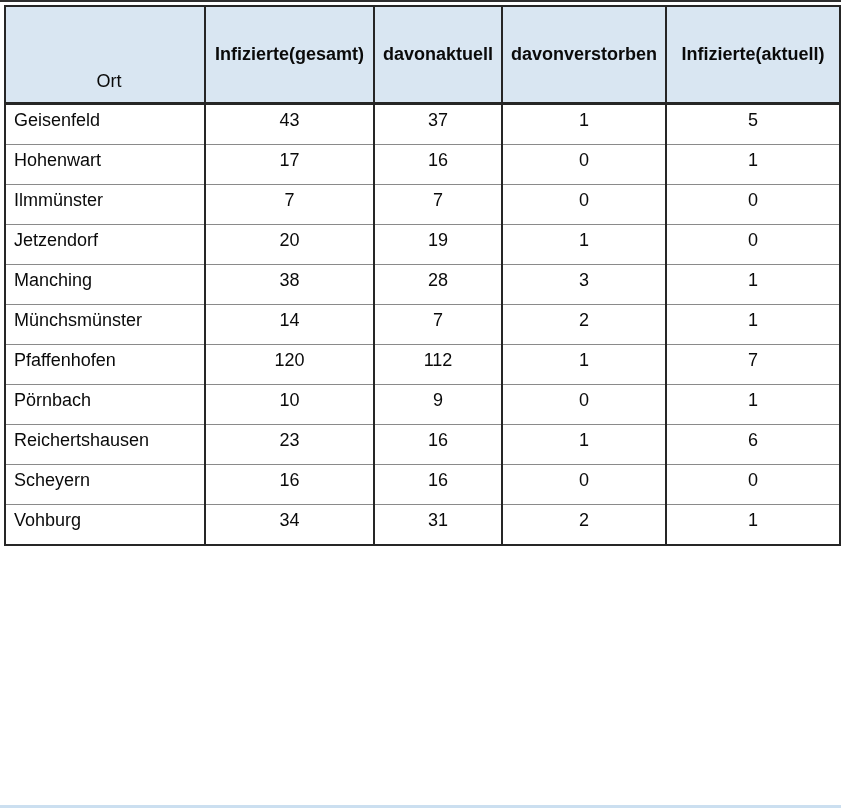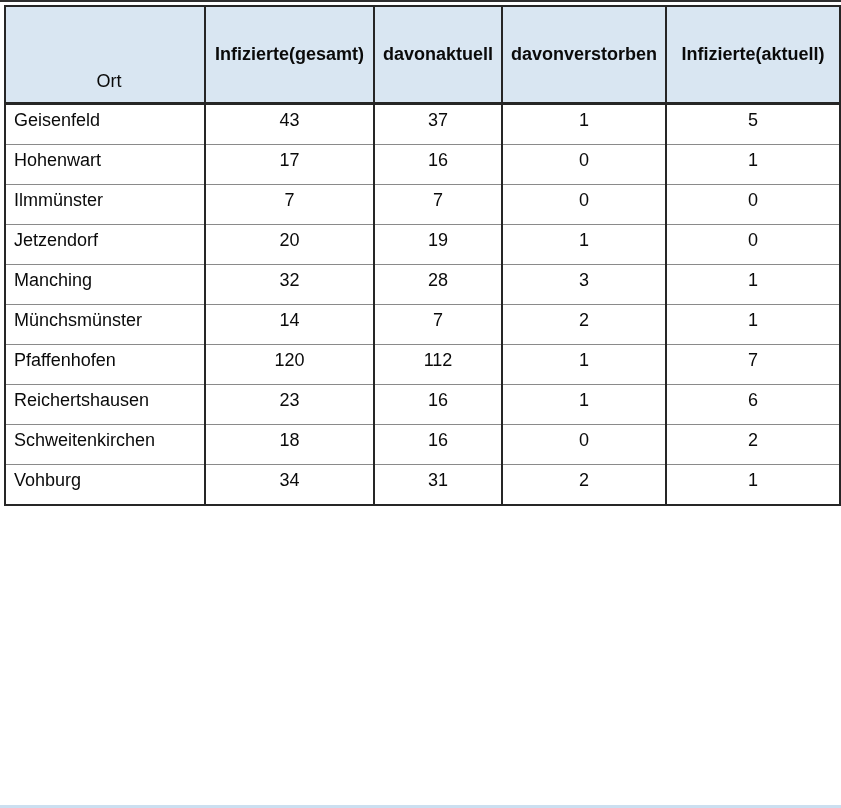--- a/index.html
+++ b/index.html
@@ -157,52 +157,59 @@
         </tr>
         <tr>
           <td class="ort-cell">Jetzendorf</td>
           <td>20</td>
           <td>19</td>
           <td>1</td>
           <td>0</td>
         </tr>
         <tr>
           <td class="ort-cell">Manching</td>
-          <td>32</td>
+          <td>38</td>
           <td>28</td>
           <td>3</td>
           <td>1</td>
         </tr>
         <tr>
           <td class="ort-cell">Münchsmünster</td>
           <td>14</td>
           <td>7</td>
           <td>2</td>
           <td>1</td>
         </tr>
         <tr>
           <td class="ort-cell">Pfaffenhofen</td>
           <td>120</td>
           <td>112</td>
           <td>1</td>
           <td>7</td>
         </tr>
         <tr>
+          <td class="ort-cell">Pörnbach</td>
+          <td>10</td>
+          <td>9</td>
+          <td>0</td>
+          <td>1</td>
+        </tr>
+        <tr>
           <td class="ort-cell">Reichertshausen</td>
           <td>23</td>
           <td>16</td>
           <td>1</td>
           <td>6</td>
         </tr>
         <tr>
-          <td class="ort-cell">Schweitenkirchen</td>
-          <td>18</td>
-          <td>16</td>
-          <td>0</td>
-          <td>2</td>
+          <td class="ort-cell">Scheyern</td>
+          <td>16</td>
+          <td>16</td>
+          <td>0</td>
+          <td>0</td>
         </tr>
         <tr>
           <td class="ort-cell">Vohburg</td>
           <td>34</td>
           <td>31</td>
           <td>2</td>
           <td>1</td>
         </tr>
       </tbody>
 

